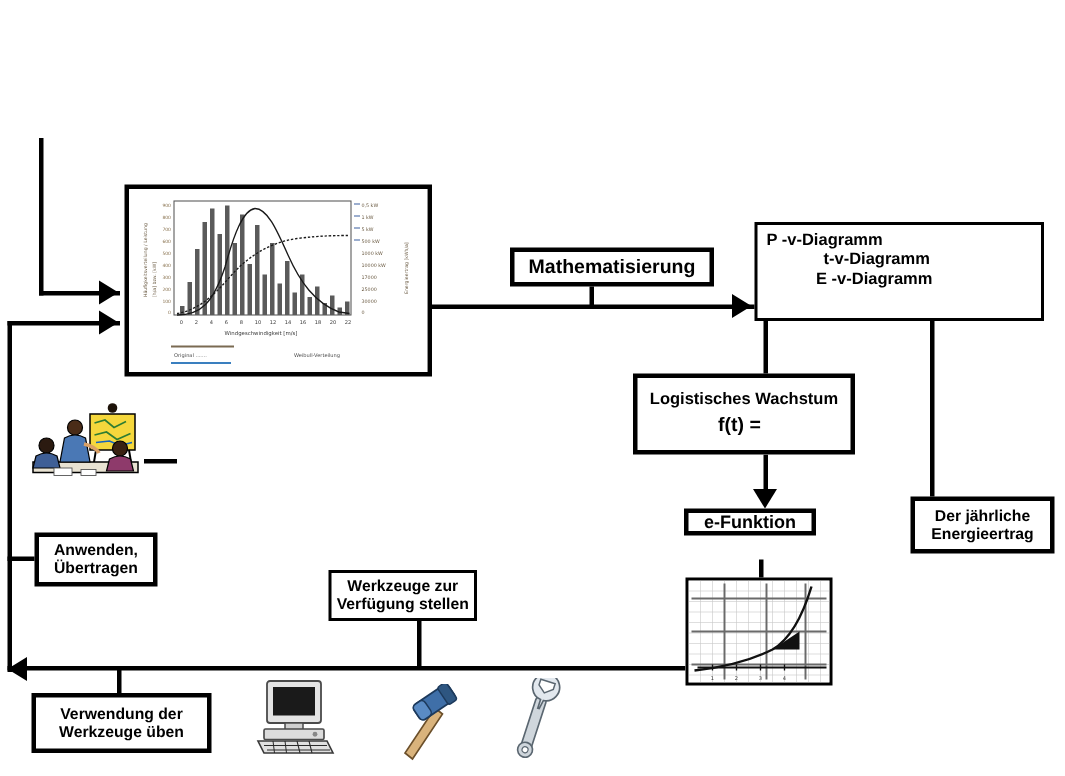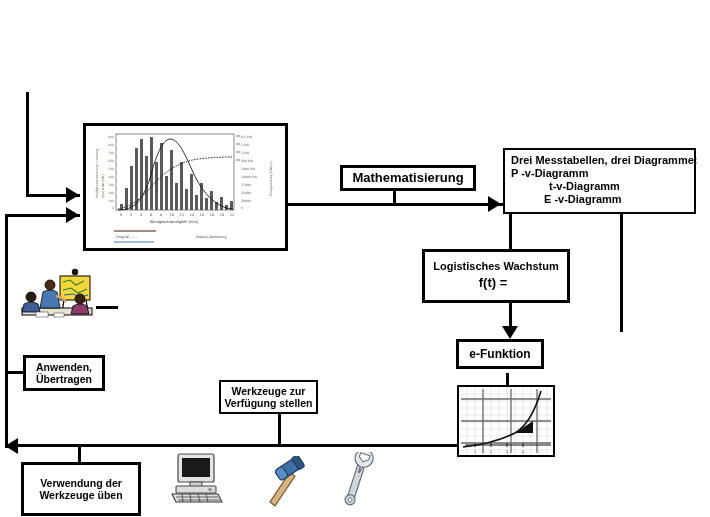--- a/index.html
+++ b/index.html
@@ -322,50 +322,53 @@
       <line x1="28" y1="116" x2="68" y2="116" stroke="#3a7fbf" stroke-width="1.2"></line>
       <text x="110" y="112" font-size="3.4" fill="#4a4a4a" font-family="DejaVu Sans, sans-serif">Weibull-Verteilung</text>
     </svg>
   </div>
 
   <div class="node thick" style="left:328px; top:165px; width:136px; height:26px; font-size:13px;margin-left:12px;">
     <span class="ln">Mathematisierung</span>
   </div>
 
   <div class="node" id="diagrams-box" style="left:503px; top:148px; width:193px; height:66px;">
-    <span class="ln" id="diag-l0">Drei Messtabellen, drei Diagramme:</span>
     <span class="ln" id="diag-l1">P -v-Diagramm</span>
     <span class="ln" id="diag-l2">t-v-Diagramm</span>
     <span class="ln" id="diag-l3">E -v-Diagramm</span>
   </div>
 
   <div class="node thick" id="formula-box" style="left:422px; top:249px; width:148px; height:54px;">
     <div id="formula-title">Logistisches Wachstum</div>
     <div id="formula-body">
       <span id="formula-lhs">f(t) =</span>
     </div>
   </div>
 
-  <div class="node thick" style="left:456px; top:339px; width:88px; height:30px; font-size:12px;">
+  <div class="node thick" style="left:456px; top:339px; width:88px; height:18px; font-size:12px;">
     <span class="ln">e-Funktion</span>
   </div>
 
+  <div class="node thick" style="left:607px; top:331px; width:96px; height:38px; font-size:10.5px;">
+    <span class="ln">Der jährliche</span>
+    <span class="ln">Energieertrag</span>
+  </div>
 
 
   <div class="node thick" style="left:23px; top:355px; width:82px; height:36px; font-size:10.5px;">
     <span class="ln">Anwenden,</span>
     <span class="ln">Übertragen</span>
   </div>
 
   <div class="node" style="left:219px; top:380px; width:99px; height:34px; font-size:10.5px;">
     <span class="ln">Werkzeuge zur</span>
     <span class="ln">Verfügung stellen</span>
   </div>
 
-  <div class="node thick" style="left:21px; top:462px; width:120px; height:54px; font-size:10.5px;">
+  <div class="node thick" style="left:21px; top:462px; width:120px; height:40px; font-size:10.5px;">
     <span class="ln">Verwendung der</span>
     <span class="ln">Werkzeuge üben</span>
   </div>
 
   <div class="clip" style="left:18px; top:268px; width:82px; height:52px;">
     <svg width="82" height="52" viewBox="0 0 82 52">
 
       <rect x="42" y="8" width="30" height="24" fill="#f5d73c" stroke="#000" stroke-width="1"></rect>
       <g stroke="#2e7d32" stroke-width="1.1" fill="none">
         <path d="M45,14 L52,12 L58,17 L66,13"></path>

